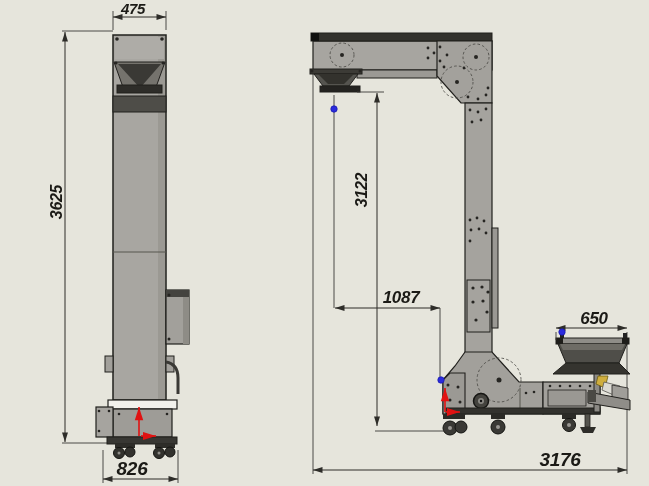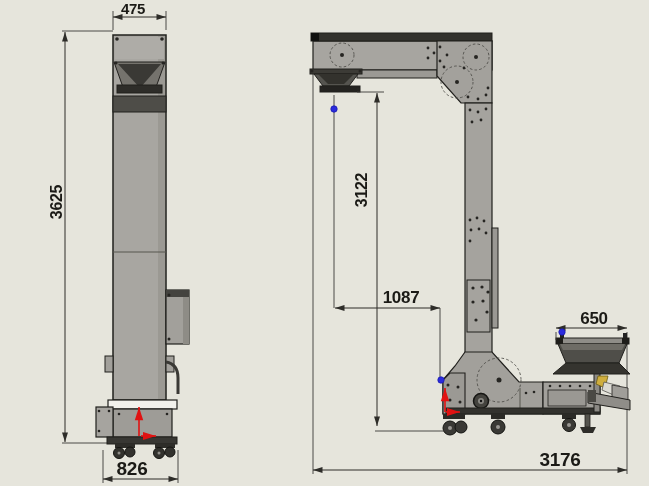--- a/index.html
+++ b/index.html
@@ -1,17 +1,17 @@
 <!DOCTYPE html>
 <html><head>
 <meta charset="utf-8">
 <style>
   html,body{margin:0;padding:0;background:#e6e5dc;}
   .canvas{position:relative;width:649px;height:486px;background:#e6e5dc;overflow:hidden;
-          font-family:"Liberation Sans",sans-serif;}
+          font-family:"Liberation Sans",sans-serif;font-style:italic;}
   svg{display:block;}
   .dim-text{font-family:"Liberation Sans",sans-serif;font-weight:600;fill:#1b1a16;letter-spacing:-0.3px;}
   .outline{stroke:#21201d;}
   .dimline{stroke:#2e2d29;stroke-width:1;fill:none;}
   .extline{stroke:#3a3936;stroke-width:0.9;fill:none;}
   .dashcirc{fill:none;stroke:#4f4e49;stroke-width:0.9;stroke-dasharray:2.6 2.2;}
   .rivet{fill:#262522;}
   .redline{stroke:#e01212;stroke-width:1.6;fill:none;}
 </style>
 </head>

